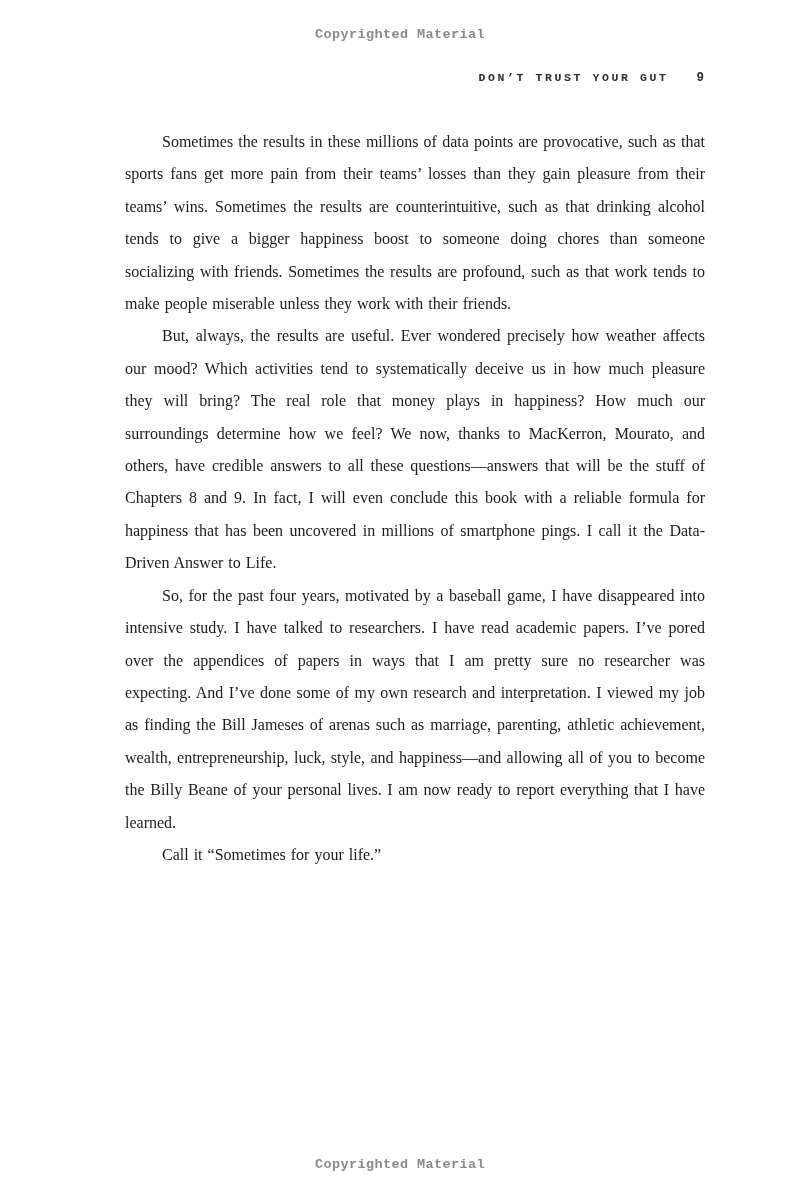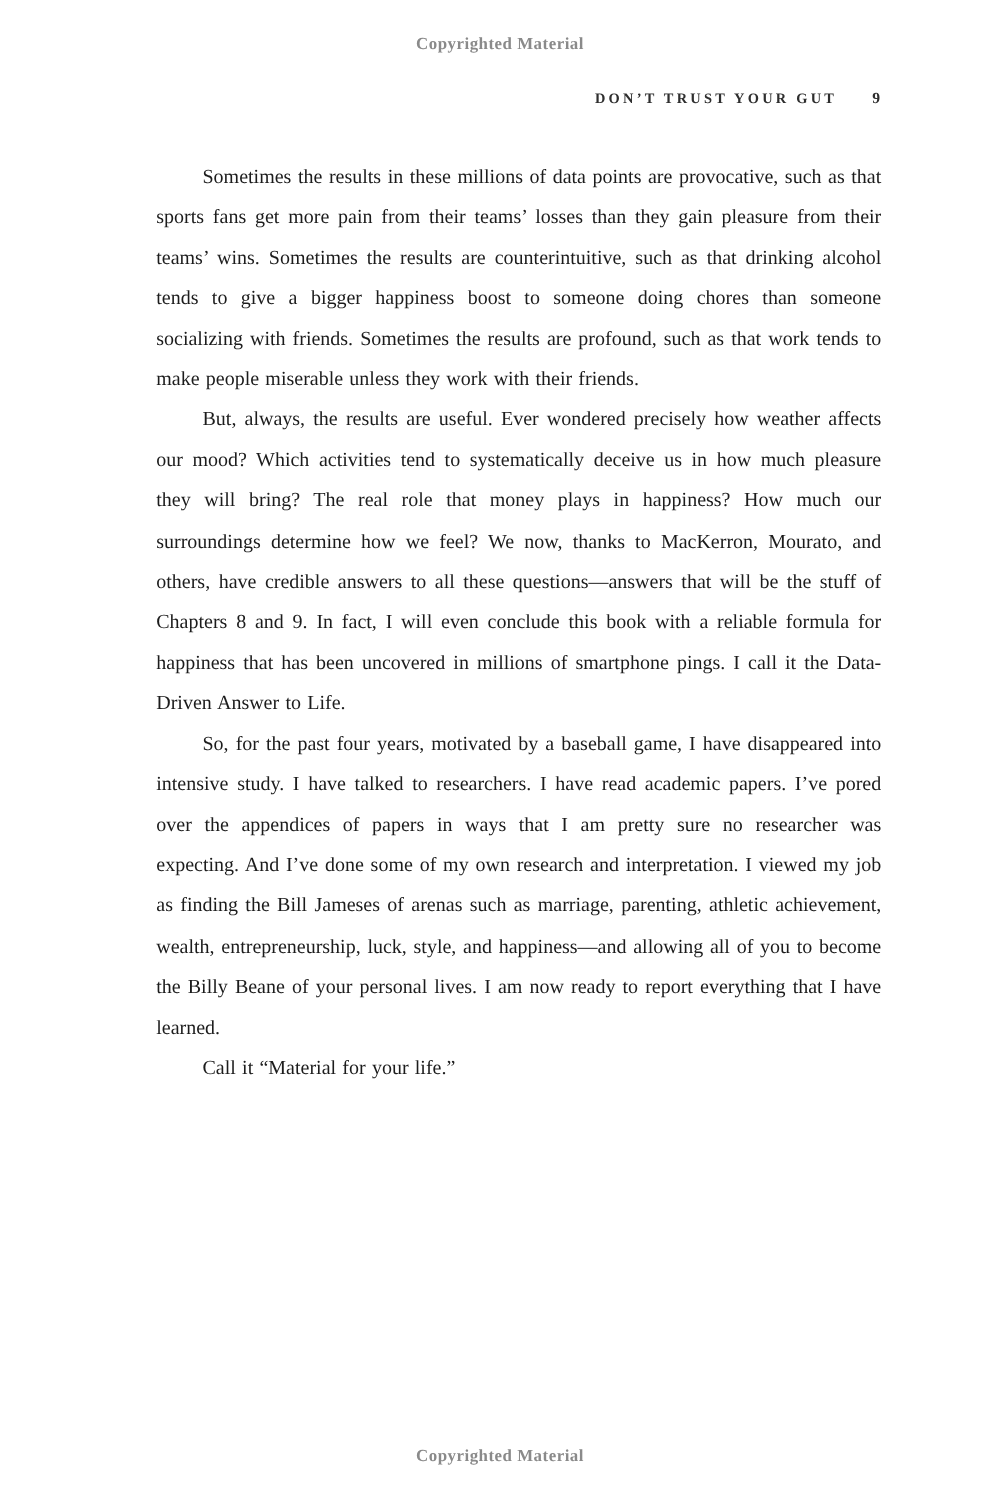--- a/index.html
+++ b/index.html
@@ -14,37 +14,37 @@
     background: #ffffff;
     overflow: hidden;
     font-family: "Liberation Serif", serif;
     color: #1c1c1c;
   }
   .copyright {
     position: absolute;
     left: 0;
     width: 100%;
     text-align: center;
-    font-family: Liberation Serif, serif;
+    font-family: Liberation Mono, monospace;
     font-size: 13.5px;
     font-weight: 700;
     color: #8a8a8a;
     letter-spacing: 0.4px;
   }
   .copyright-top { top: 27px; }
   .copyright-bottom { top: 1157px; }
   .running-header {
     position: absolute;
     top: 71px;
     left: 125px;
     width: 580px;
     display: flex;
     justify-content: flex-end;
     align-items: baseline;
-    font-family: Liberation Serif, serif;
+    font-family: Liberation Mono, monospace;
     color: #2e2e2e;
   }
   .running-title {
     font-size: 11.5px;
     font-weight: 700;
     letter-spacing: 2.6px;
   }
   .page-number {
     margin-left: 28px;
     font-size: 12.5px;
@@ -78,18 +78,18 @@
 
   <div class="running-header">
     <span class="running-title">DON’T TRUST YOUR GUT</span>
     <span class="page-number">9</span>
   </div>
 
   <div class="body-text">
     <p>Sometimes the results in these millions of data points are provocative, such as that sports fans get more pain from their teams’ losses than they gain pleasure from their teams’ wins. Sometimes the results are counterintuitive, such as that drinking alcohol tends to give a bigger happiness boost to someone doing chores than someone socializing with friends. Sometimes the results are profound, such as that work tends to make people miserable unless they work with their friends.</p>
     <p>But, always, the results are useful. Ever wondered precisely how weather affects our mood? Which activities tend to systematically deceive us in how much pleasure they will bring? The real role that money plays in happiness? How much our surroundings determine how we feel? We now, thanks to MacKerron, Mourato, and others, have credible answers to all these questions—answers that will be the stuff of Chapters 8 and 9. In fact, I will even conclude this book with a reliable formula for happiness that has been uncovered in millions of smartphone pings. I call it the Data-Driven Answer to Life.</p>
     <p>So, for the past four years, motivated by a baseball game, I have disappeared into intensive study. I have talked to researchers. I have read academic papers. I’ve pored over the appendices of papers in ways that I am pretty sure no researcher was expecting. And I’ve done some of my own research and interpretation. I viewed my job as finding the Bill Jameses of arenas such as marriage, parenting, athletic achievement, wealth, entrepreneurship, luck, style, and happiness—and allowing all of you to become the Billy Beane of your personal lives. I am now ready to report everything that I have learned.</p>
-    <p>Call it “Material for your life.”</p>
+    <p>Call it “Sometimes for your life.”</p>
   </div>
 
   <div class="copyright copyright-bottom">Copyrighted Material</div>
 
 </div>
 
 </body></html>

